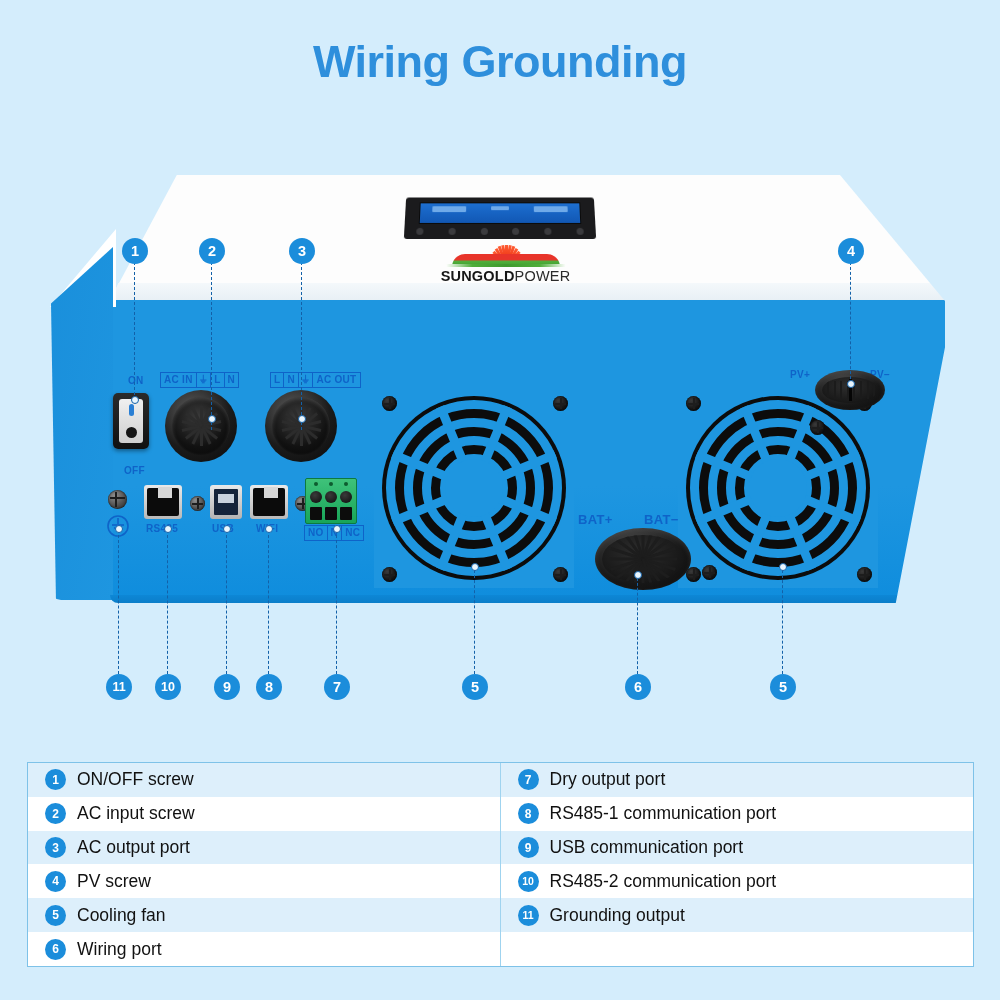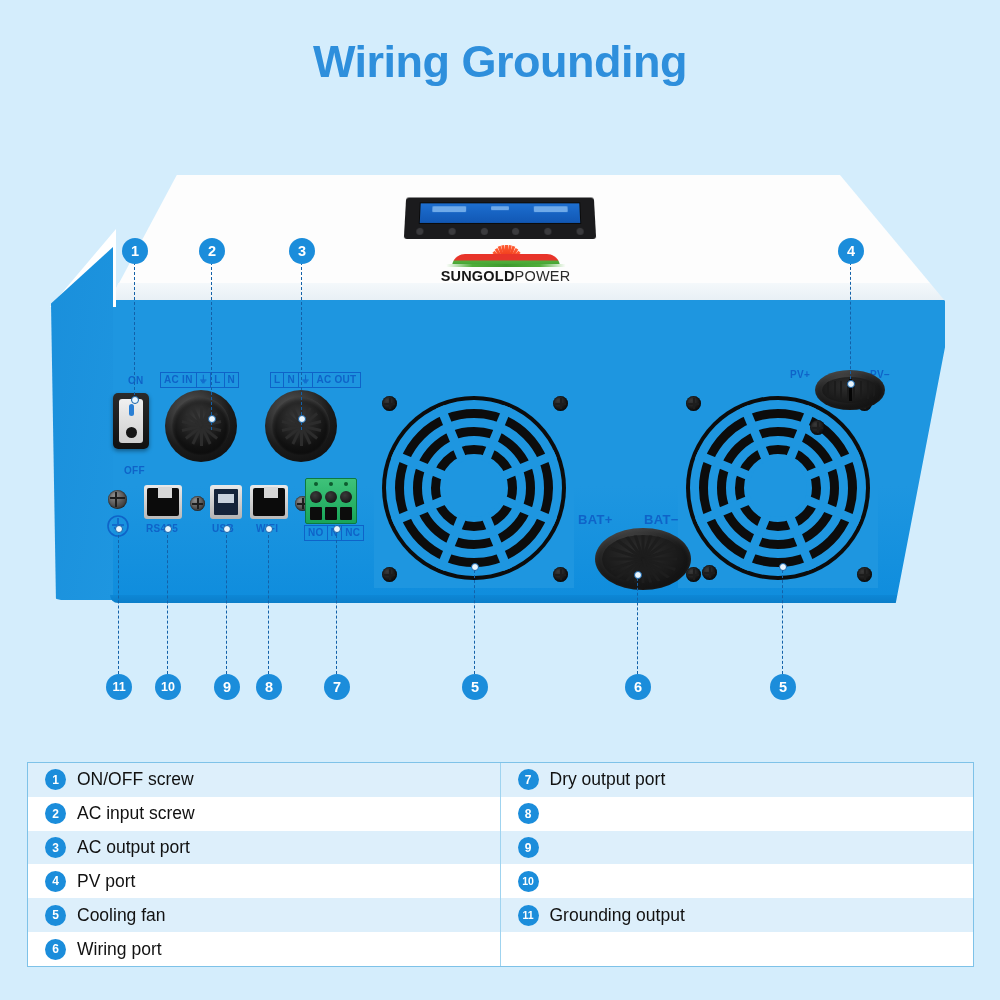--- a/index.html
+++ b/index.html
@@ -581,44 +581,47 @@
       <div class="legend-row">
         <span class="legend-num">2</span>
         <span>AC input screw</span>
       </div>
       <div class="legend-row alt">
         <span class="legend-num">3</span>
         <span>AC output port</span>
       </div>
       <div class="legend-row">
         <span class="legend-num">4</span>
-        <span>PV port</span>
+        <span>PV screw</span>
       </div>
       <div class="legend-row alt">
         <span class="legend-num">5</span>
         <span>Cooling fan</span>
       </div>
       <div class="legend-row">
         <span class="legend-num">6</span>
         <span>Wiring port</span>
       </div>
     </div>
   <div class="legend-col" id="legend-right">
       <div class="legend-row alt">
         <span class="legend-num">7</span>
         <span>Dry output port</span>
       </div>
       <div class="legend-row">
         <span class="legend-num">8</span>
+        <span>RS485-1 communication port</span>
       </div>
       <div class="legend-row alt">
         <span class="legend-num">9</span>
+        <span>USB communication port</span>
       </div>
       <div class="legend-row">
         <span class="legend-num w">10</span>
+        <span>RS485-2 communication port</span>
       </div>
       <div class="legend-row alt">
         <span class="legend-num w">11</span>
         <span>Grounding output</span>
       </div>
       <div class="legend-row empty"></div>
     </div>
 </div>
 
 </body></html>

